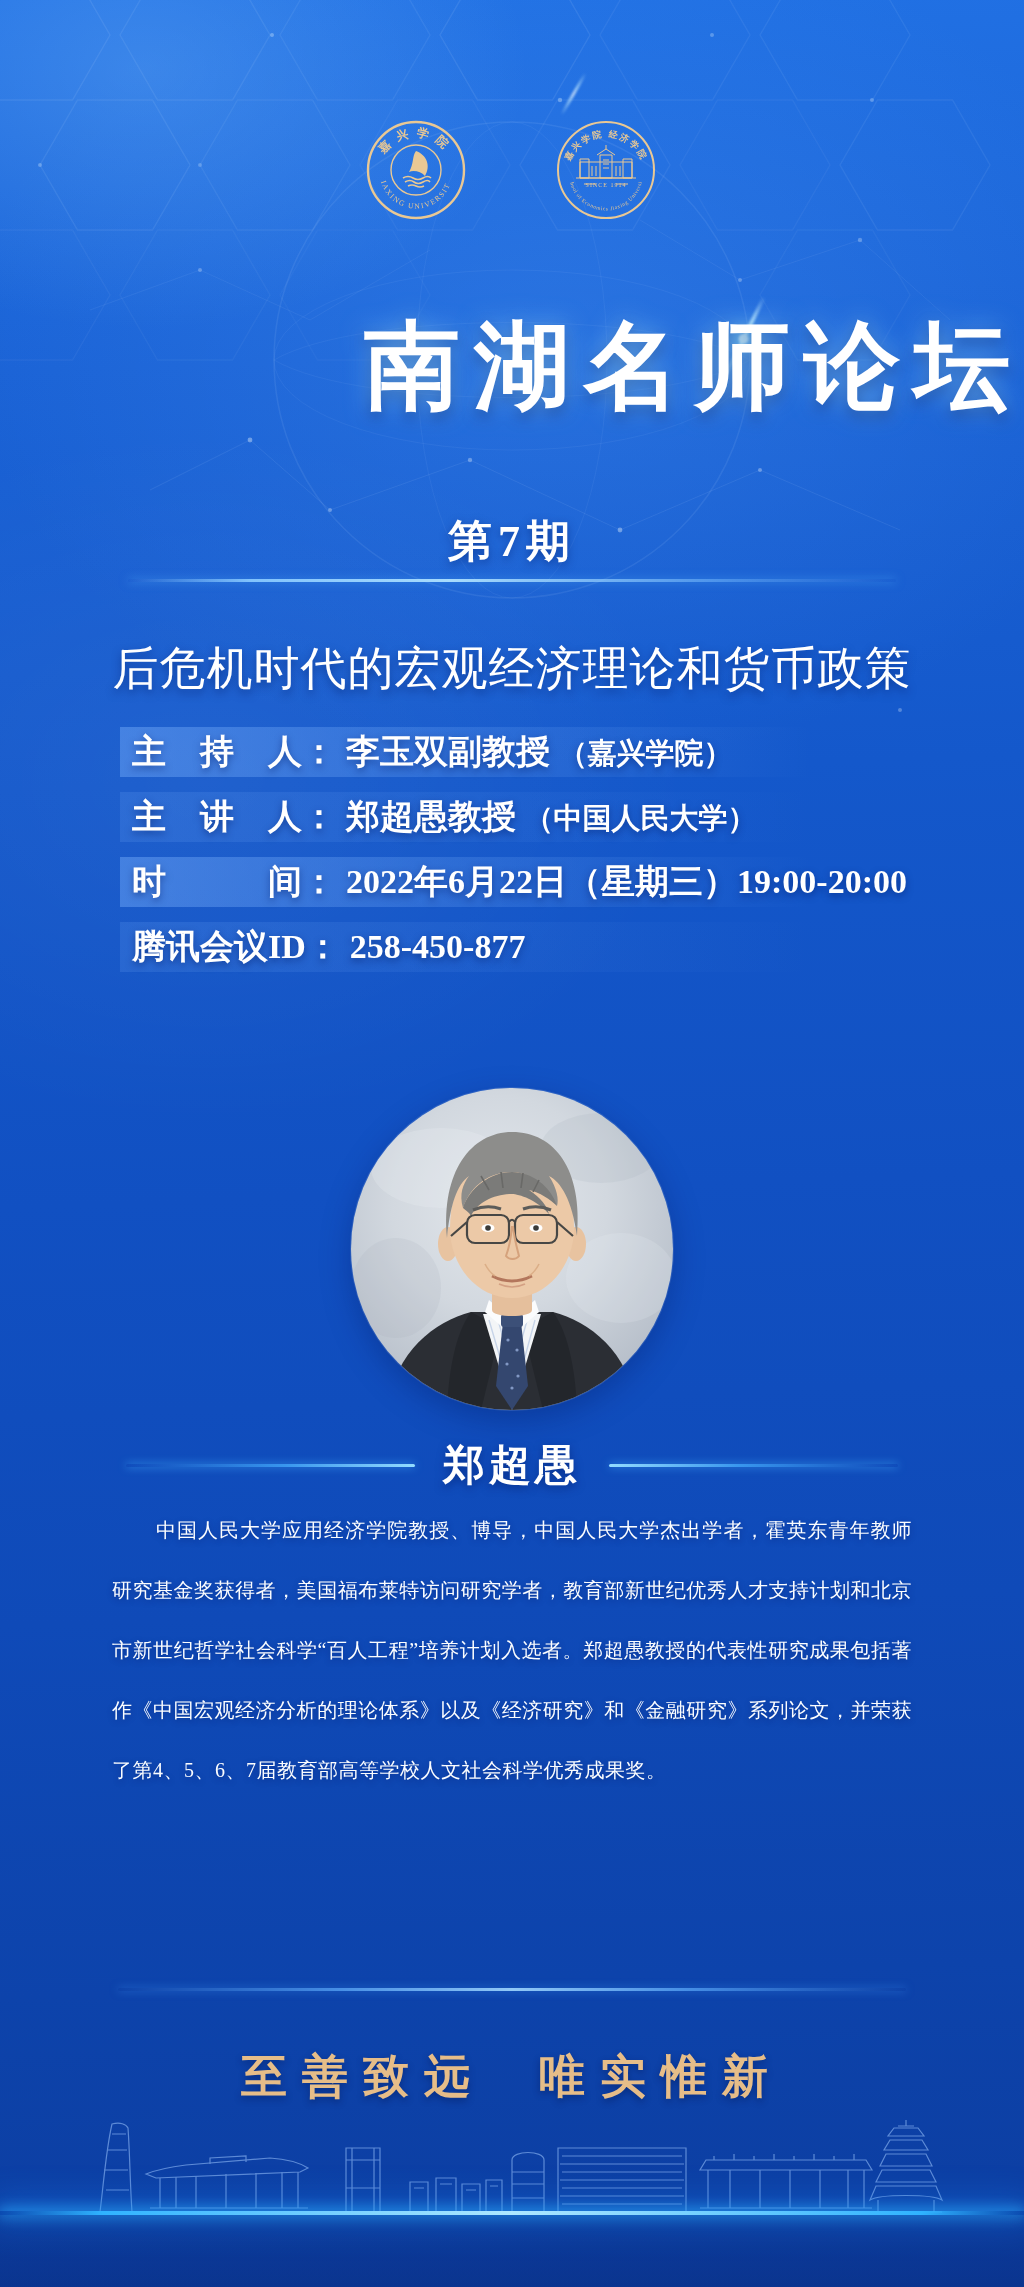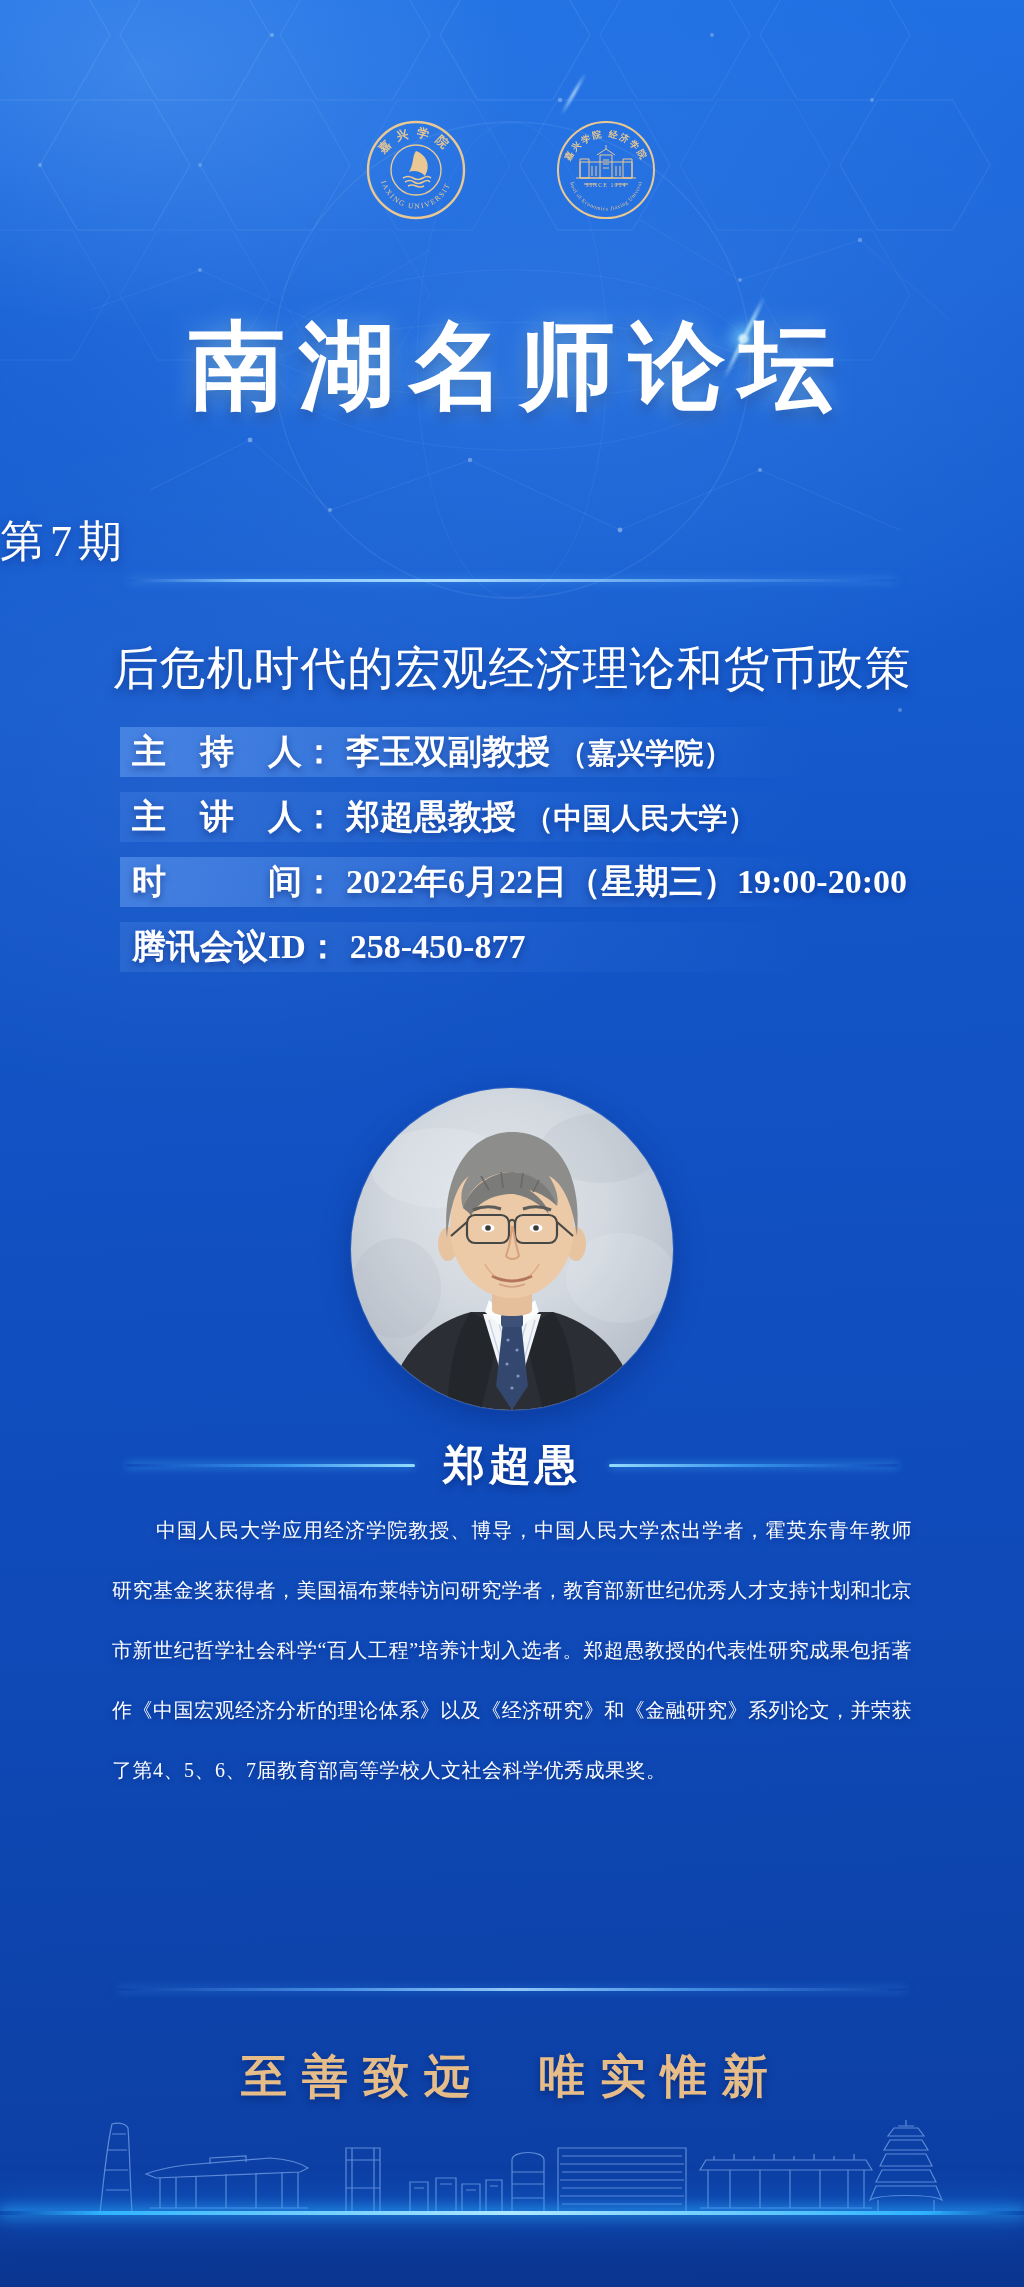--- a/index.html
+++ b/index.html
@@ -22,29 +22,29 @@
     background:#eaffff;box-shadow:0 0 16px 6px rgba(120,215,255,.9);}
   .flare-2{left:572px;top:70px;width:3px;height:48px;transform:rotate(30deg);opacity:.65;}
 
   
   .logos{top:118px;left:0;right:0;display:flex;justify-content:center;gap:88px;}
   .logo{display:block;}
   .logo *{vector-effect:non-scaling-stroke;}
 
   
   .forum-title{
-    top:303px;left:0;width:100%;text-align:center;
+    top:303px;left:0;width:100%;text-align:right;
     font-size:96px;font-weight:700;letter-spacing:14px;padding-left:14px;box-sizing:border-box;
     color:#ffffff;
     text-shadow:0 0 24px rgba(150,220,255,.6),0 6px 14px rgba(0,30,110,.55);
     white-space:nowrap;
   }
   .issue{
-    top:512px;left:0;width:100%;
-    font-size:44px;font-weight:400;letter-spacing:6px;
+    top:512px;left:0;width:100%;text-align:center;
+    font-size:44px;font-weight:700;letter-spacing:6px;
     text-shadow:0 3px 8px rgba(0,30,110,.5);
   }
   .divider-1{
     top:579px;left:128px;width:768px;height:3px;border-radius:2px;
     background:linear-gradient(90deg,rgba(120,195,255,0) 0%,rgba(135,200,255,.95) 16%,rgba(175,225,255,.95) 42%,rgba(120,190,255,.55) 76%,rgba(120,190,255,0) 100%);
     box-shadow:0 0 10px rgba(90,180,255,.55);
   }
 
   
   .lecture-title{

